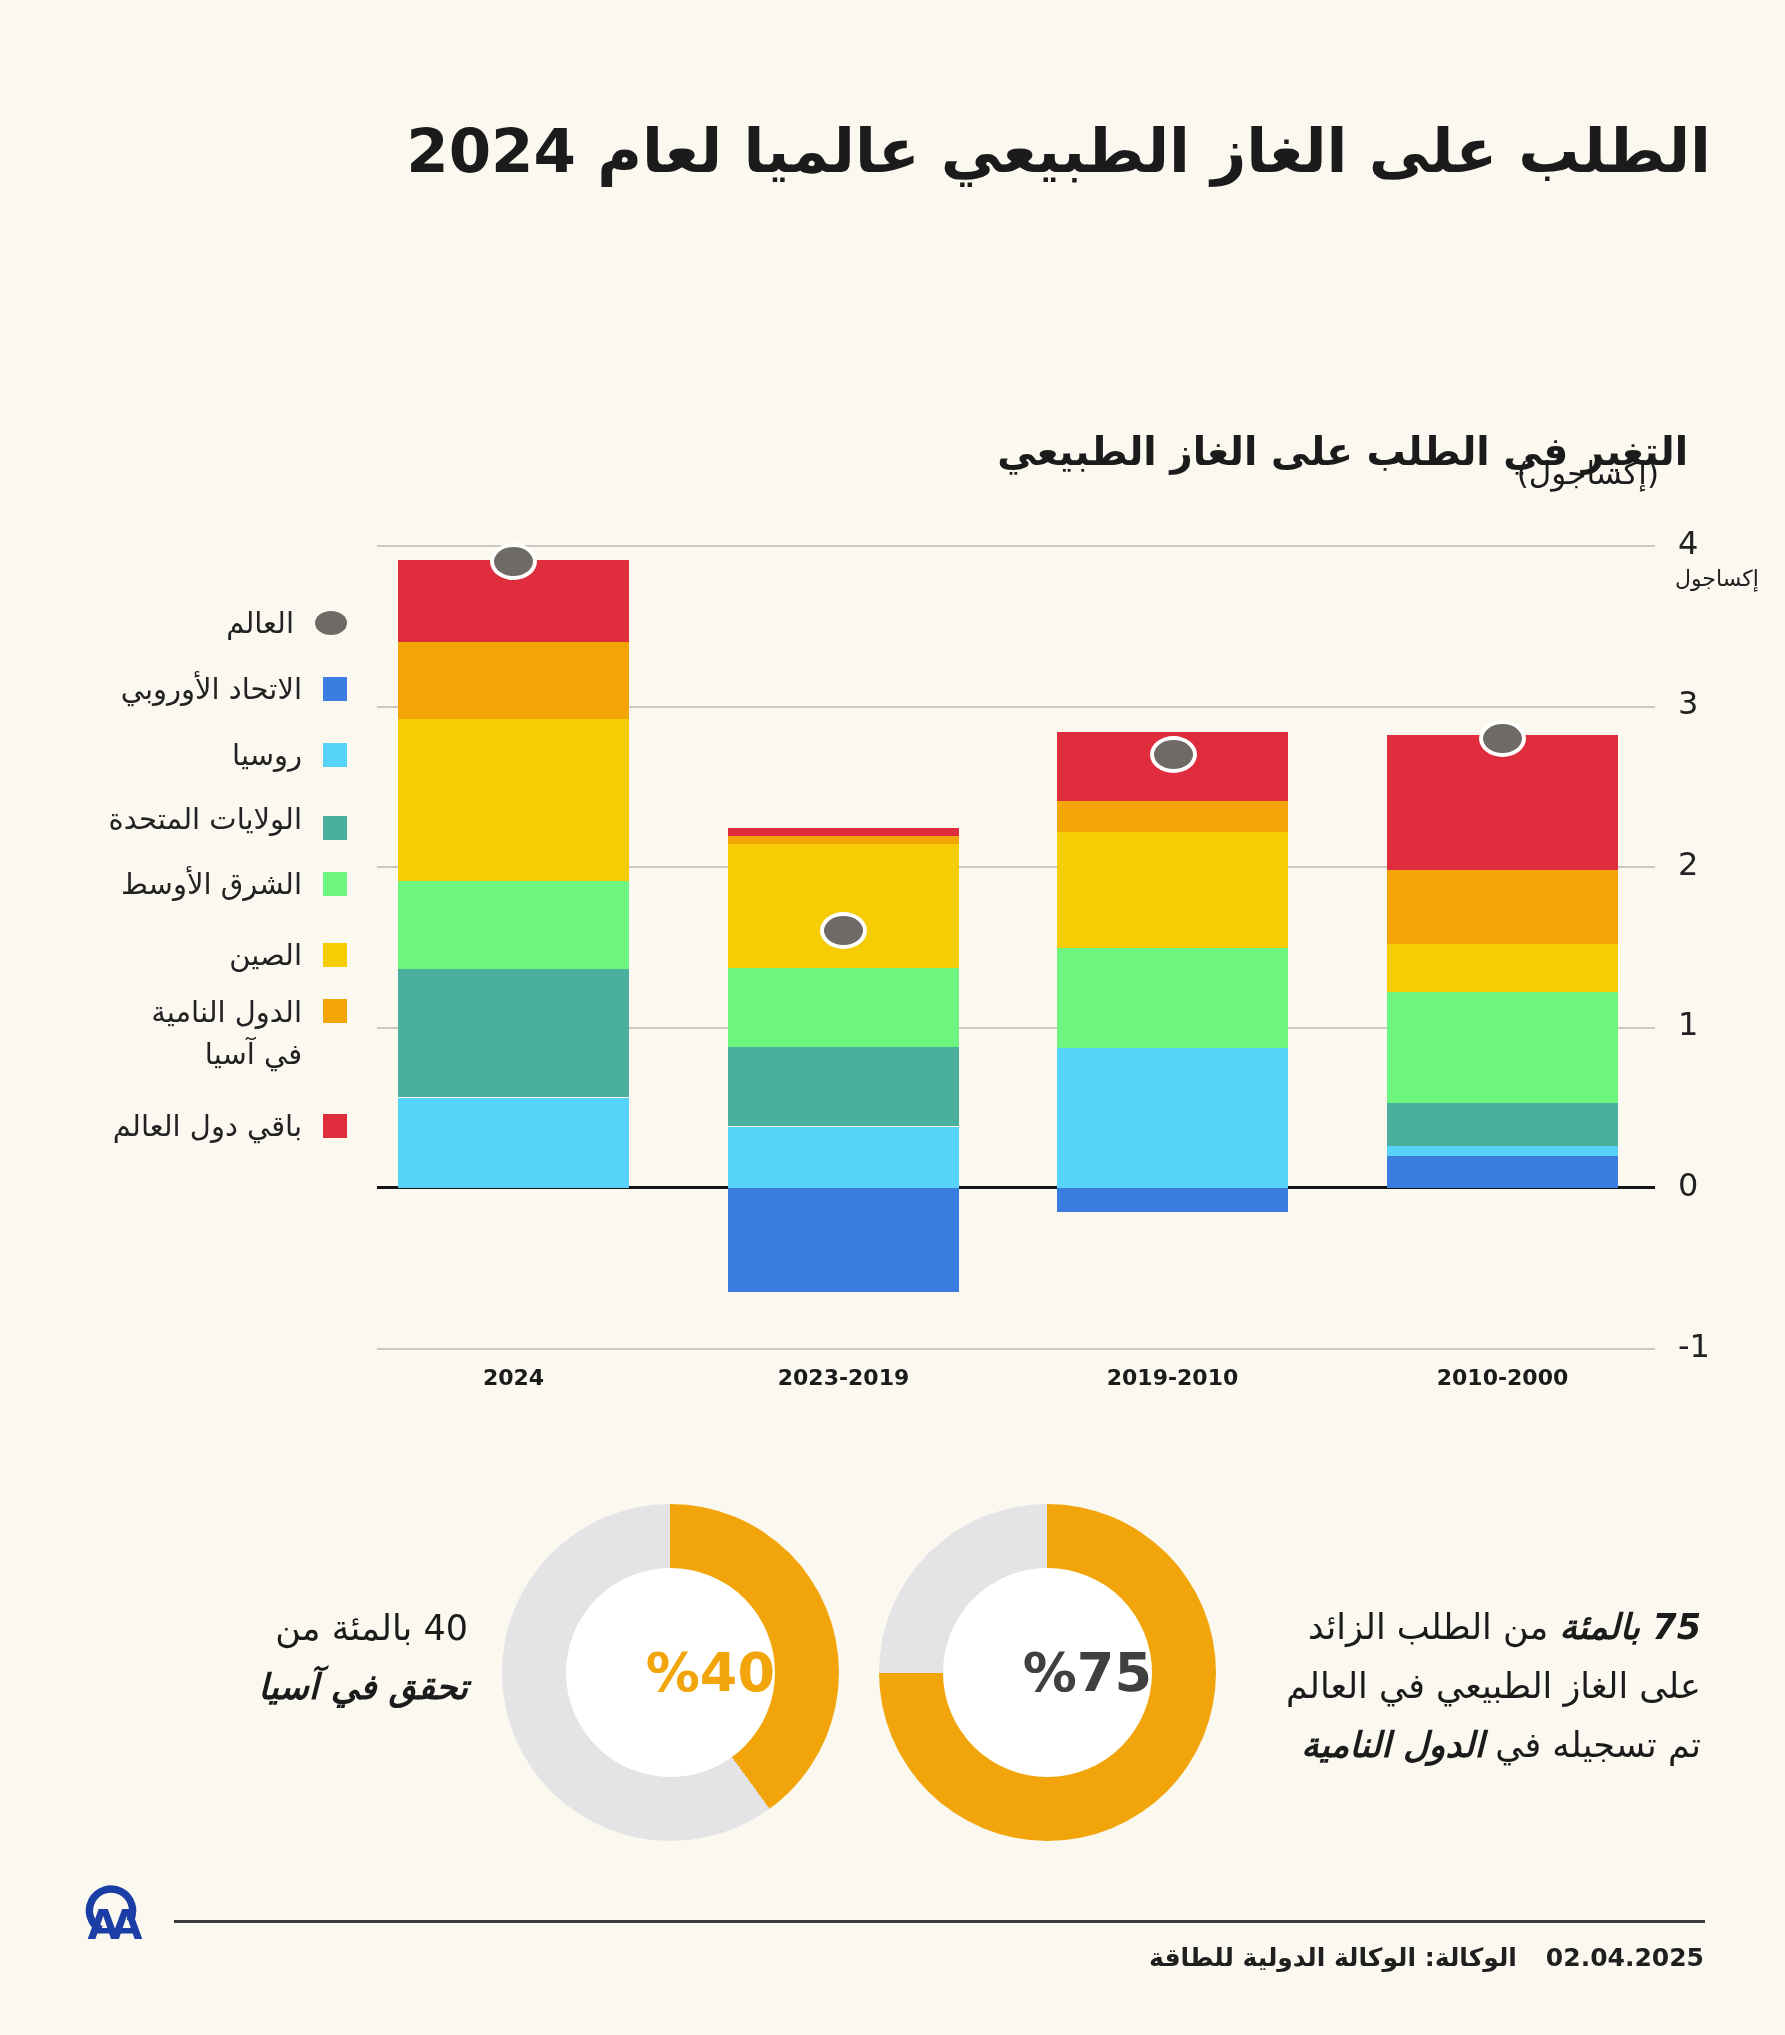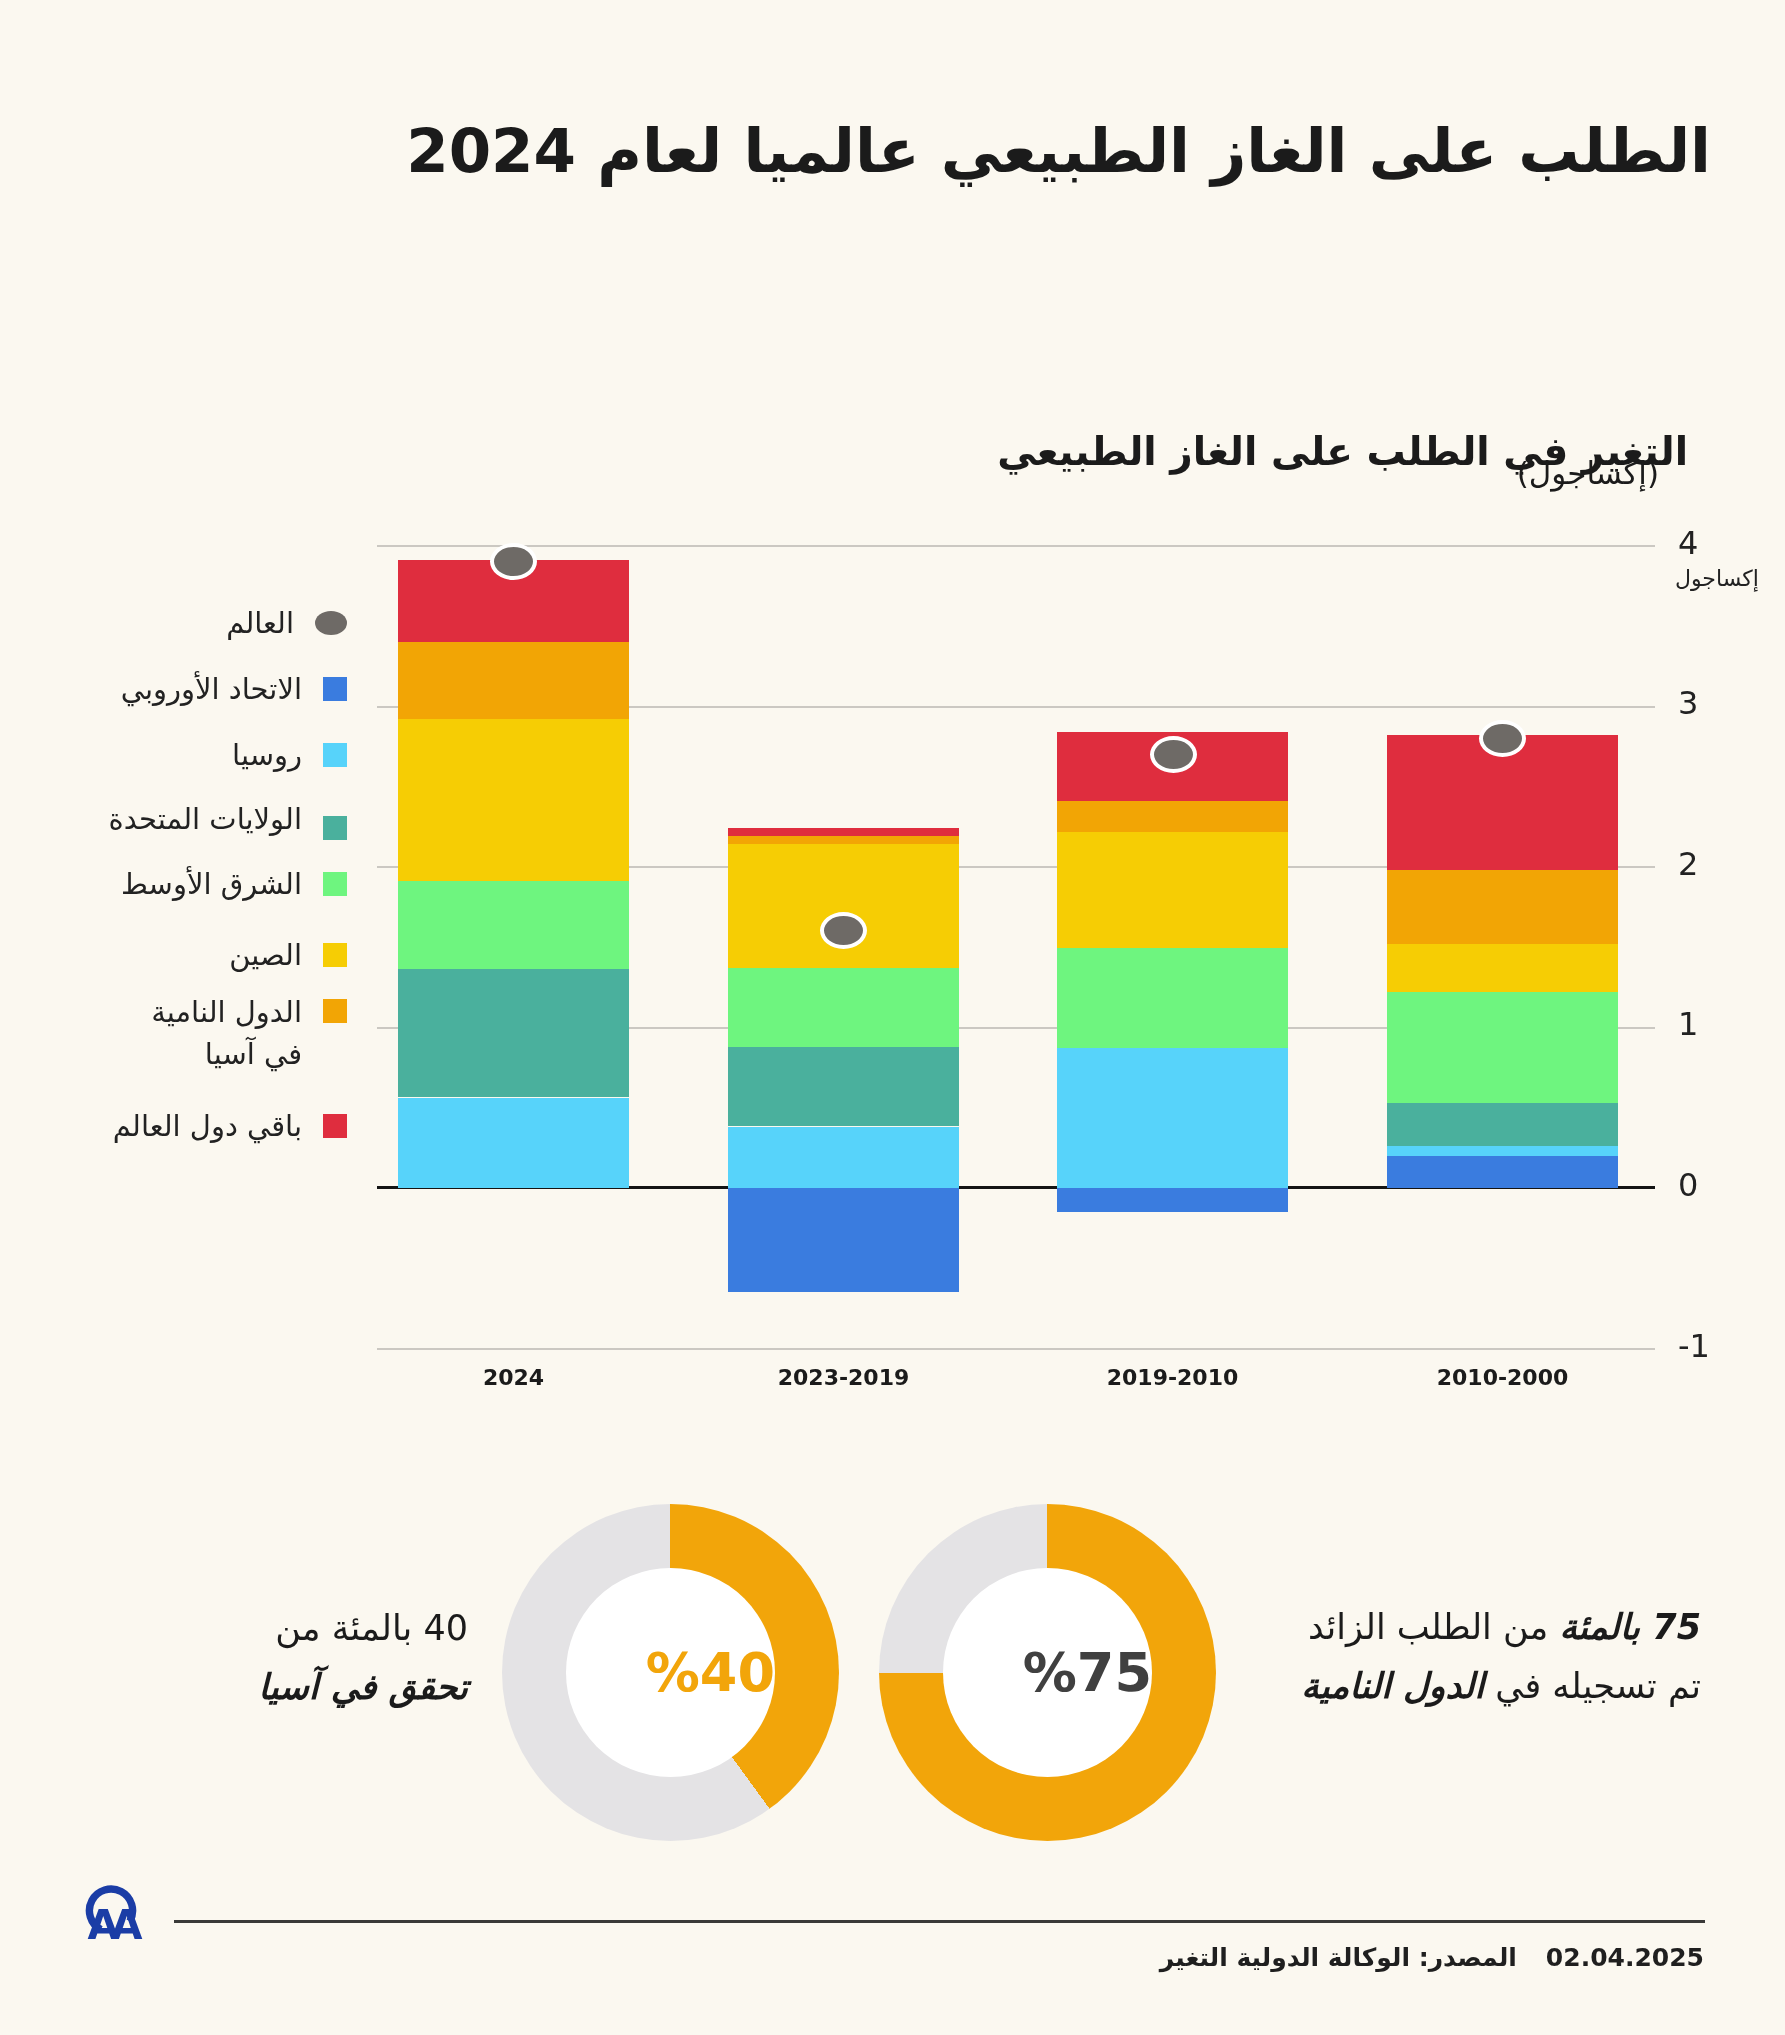--- a/index.html
+++ b/index.html
@@ -145,29 +145,30 @@
       <span class="donut-pct" style="color: #404040;">%75</span>
     </div>
   </div>
 
   <div class="abs donut-text" id="left-donut-text" style="right:1317px;top:1599px;">
       <div><span>40 بالمئة من</span></div>
       <div><b>تحقق في آسيا</b></div>
     </div>
   <div class="abs donut-text" id="right-donut-text" style="right:84px;top:1598px;">
       <div><b>75 بالمئة</b><span> من الطلب الزائد</span></div>
+      <div><span>على الغاز الطبيعي في العالم</span></div>
       <div><span>تم تسجيله في </span><b>الدول النامية</b></div>
     </div>
 
   <div class="abs footer-line"></div>
   <div class="abs logo-wrap">
     <svg width="74" height="63" viewBox="0 0 120 100">
       <circle cx="60" cy="42" r="35" fill="none" stroke="#1b3da6" stroke-width="12" stroke-dasharray="165 55" transform="rotate(118 60 42)"></circle>
       <text x="60" y="88" text-anchor="middle" font-size="66" font-weight="bold" fill="#1b3da6" style="letter-spacing:-13px;font-family:'DejaVu Sans','Liberation Sans',sans-serif;">AA</text>
     </svg>
   </div>
   <div class="abs footer-meta">
     <span style="direction:ltr;">02.04.2025</span>
-    <span>المصدر: الوكالة الدولية التغير</span>
+    <span>الوكالة: الوكالة الدولية للطاقة</span>
   </div>
 
 </div>
 
 
 </body></html>

